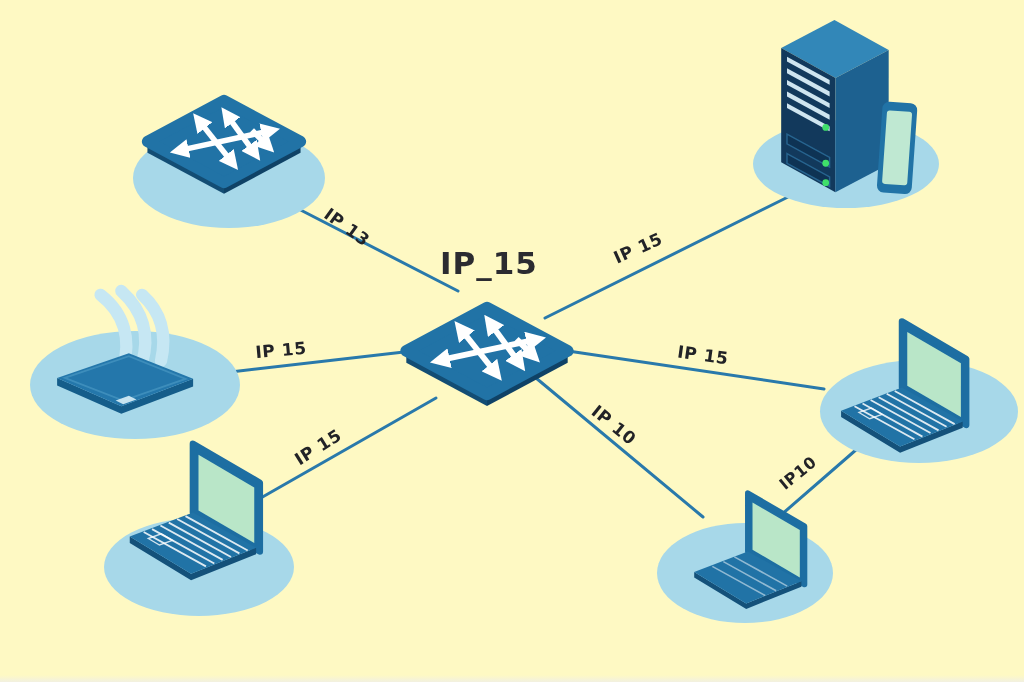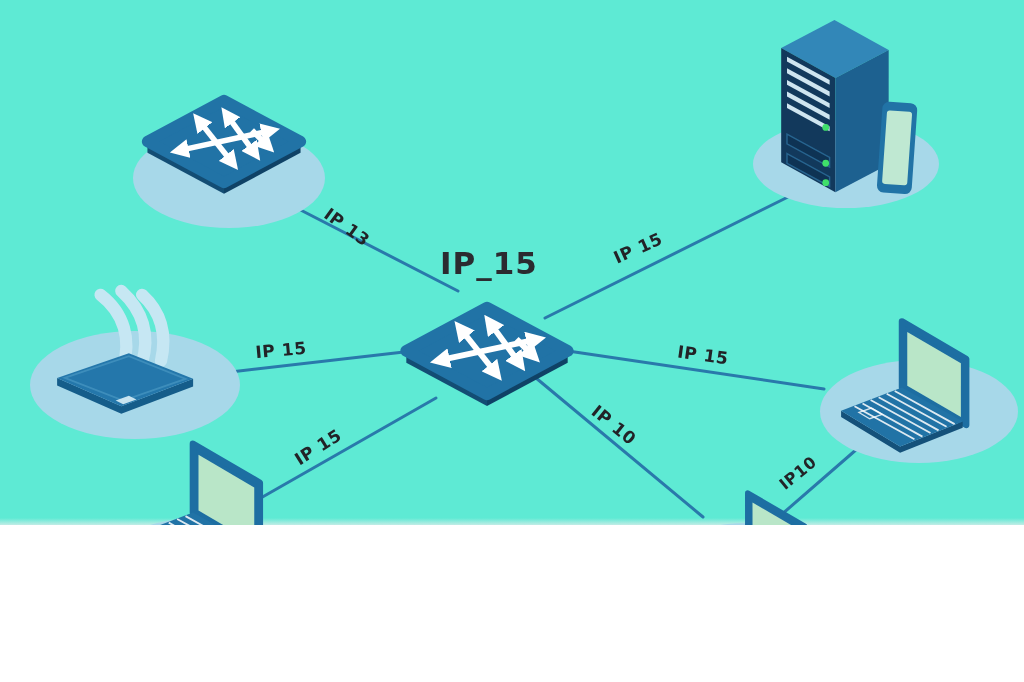--- a/index.html
+++ b/index.html
@@ -1,16 +1,16 @@
 <!DOCTYPE html>
 <html><head>
 <meta charset="utf-8">
 <style>
   html,body{margin:0;padding:0;background:#fff;}
-  .canvas{position:relative;width:1024px;height:525px;background:#5eead4;overflow:hidden;
+  .canvas{position:relative;width:1024px;height:682px;background:#fef9c3;overflow:hidden;
           font-family:"DejaVu Sans",sans-serif;}
   .edges{position:absolute;left:0;top:0;z-index:1;}
   .halo{position:absolute;background:#a7d8e9;border-radius:50%;z-index:2;}
   .icon{position:absolute;z-index:3;}
   .edge-label{position:absolute;z-index:4;font-size:17px;font-weight:600;color:#222327;
               letter-spacing:.6px;white-space:nowrap;transform-origin:center;}
   .center-title{position:absolute;z-index:4;font-size:31px;font-weight:600;color:#2b2b30;
                 letter-spacing:1px;white-space:nowrap;}
   .noise-strip{position:absolute;left:0;bottom:0;width:100%;height:7px;z-index:0;
                background:linear-gradient(to top,#ededed,rgba(255,255,255,0));opacity:.7;}

